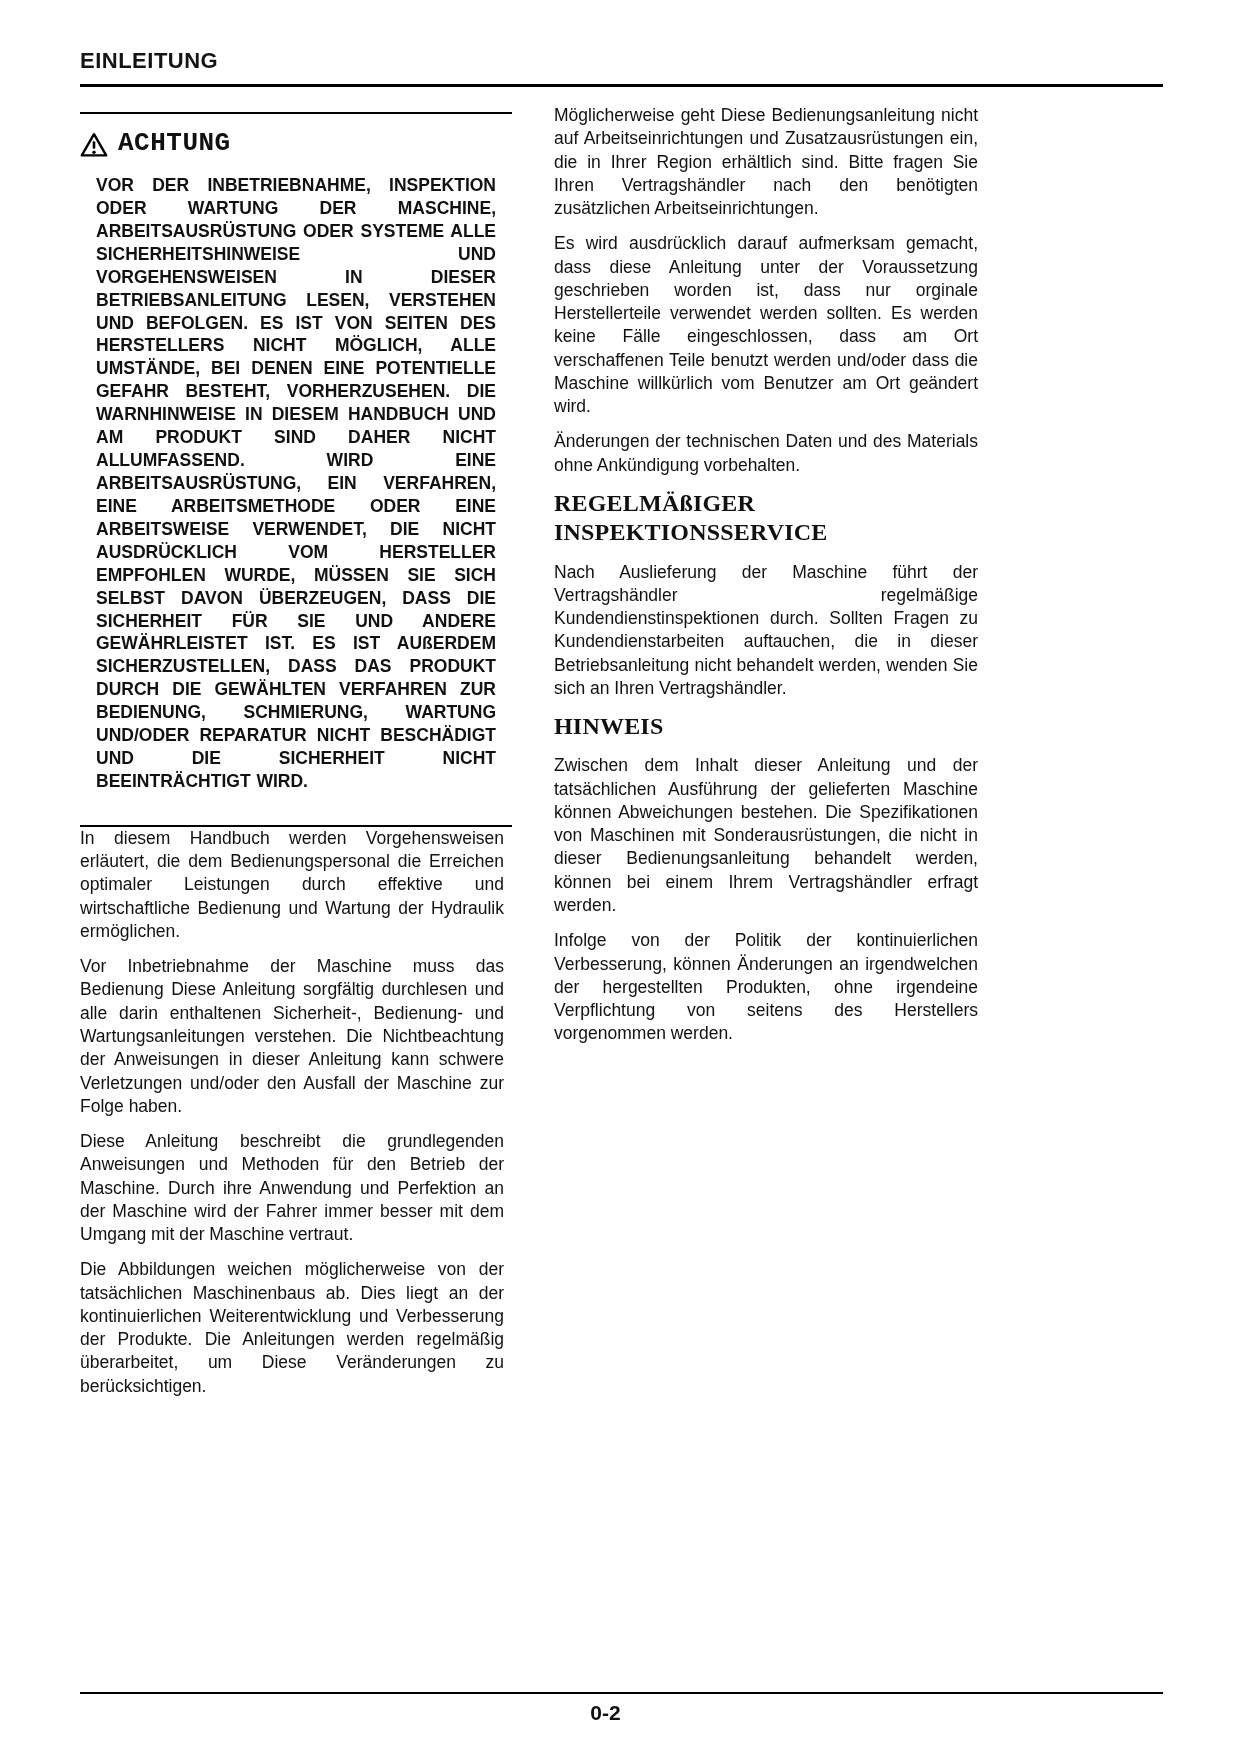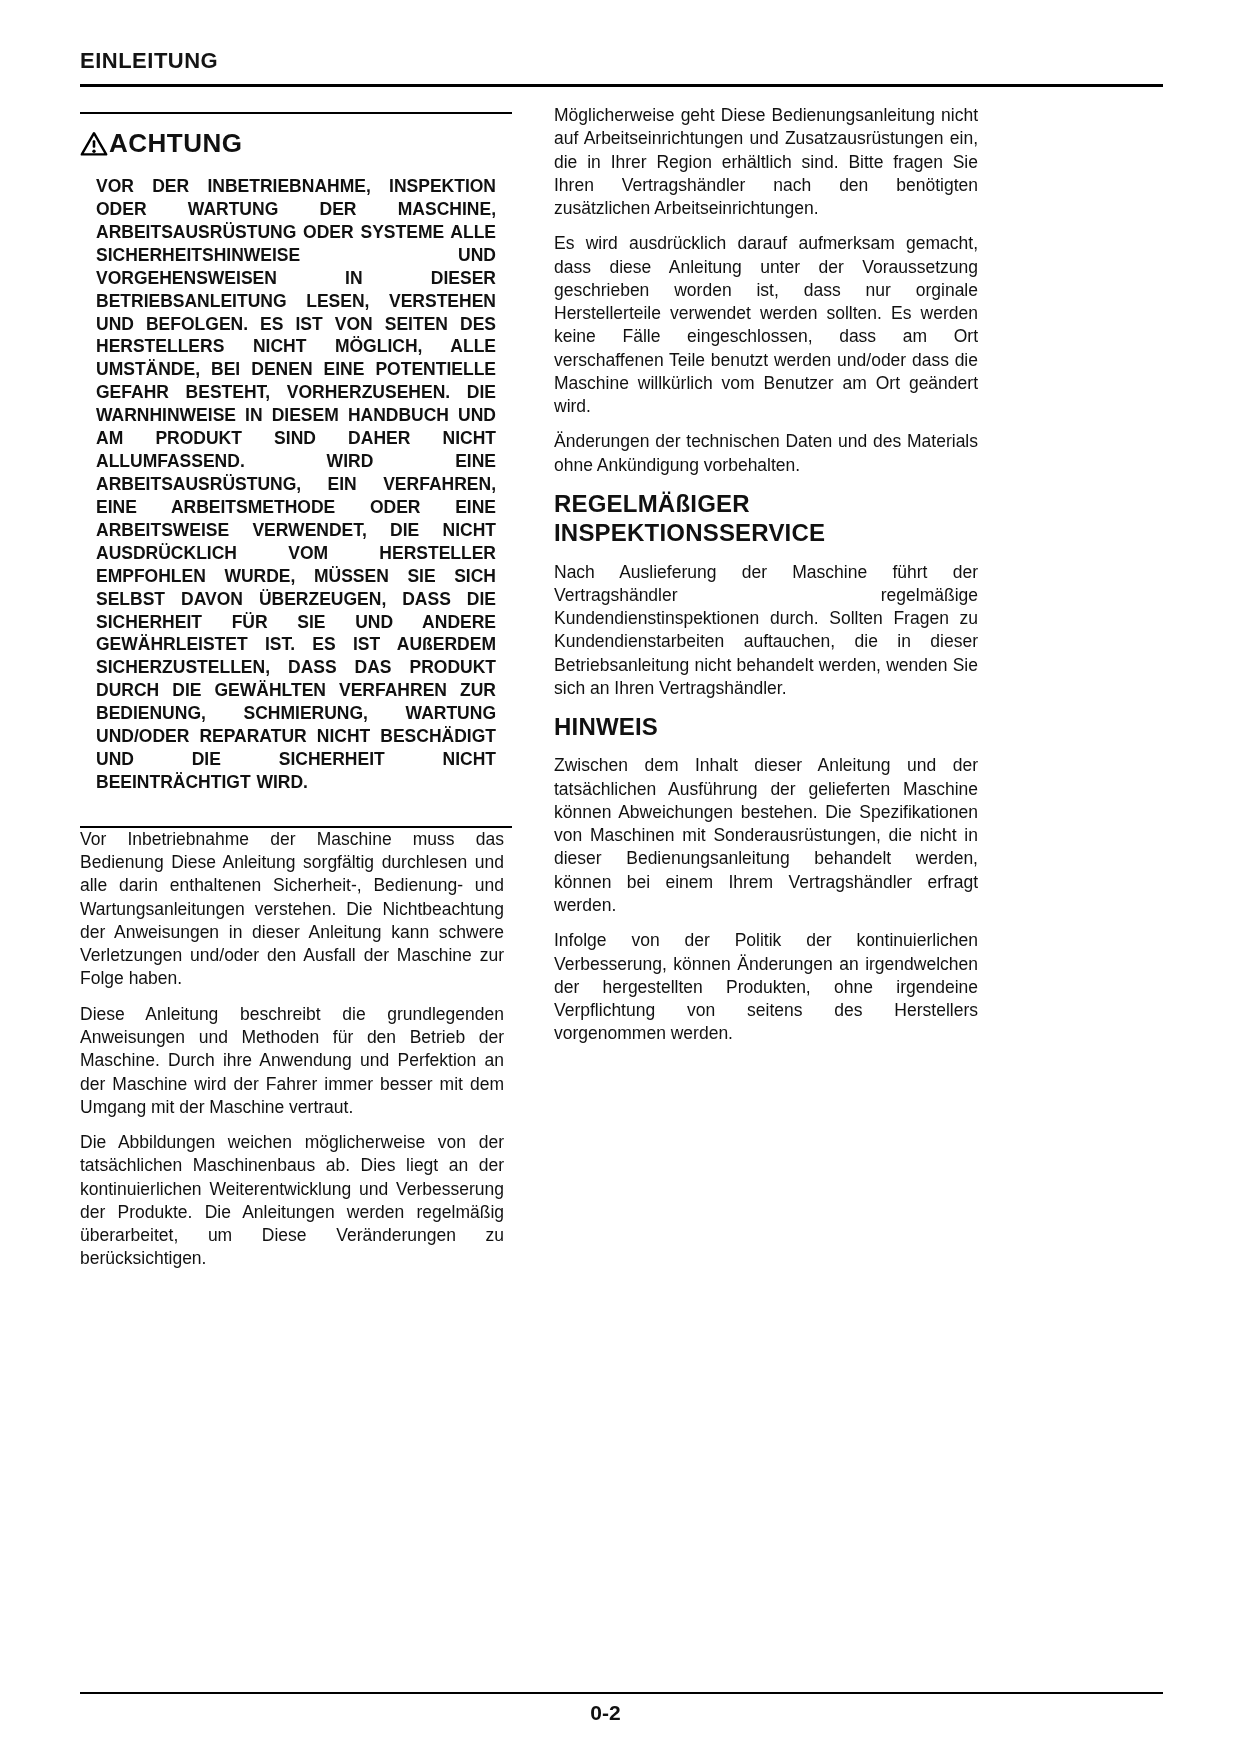--- a/index.html
+++ b/index.html
@@ -46,23 +46,24 @@
   .col-left  { left: 80px;  top: 112px; }
   .col-right { left: 554px; top: 104px; }
 
   .warning-box {
     border-top: 2px solid #000000;
     border-bottom: 2px solid #000000;
     padding: 10px 0 16px 0;
   }
   .warning-title-row {
     display: flex;
-    align-items: center;
-    gap: 1px;
+    align-items: flex-end;
+    gap: 10px;
     margin: 4px 0 10px 0;
+    font-family: Liberation Mono, monospace;
   }
   .warning-title {
     font-size: 26px;
     font-weight: 700;
     letter-spacing: 0.5px;
   }
   .warning-body {
     margin: 16px;
     font-size: 17.5px;
     font-weight: 700;
@@ -71,21 +72,21 @@
     word-spacing: 1px;
     overflow-wrap: break-word;
   }
   .section-heading {
     margin: 22px 0 13px 0;
     font-size: 24px;
     font-weight: 700;
     line-height: 1.22;
     letter-spacing: 0.2px;
   }
-  .col-right .section-heading { margin-top: 0; }
+  .col-right .section-heading { margin-top: 0; font-family: Liberation Serif, serif; }
   .body-para {
     margin: 0 8px 12px 0;
     font-size: 17.5px;
     line-height: 1.33;
     text-align: justify;
     overflow-wrap: break-word;
   }
   .footer-rule {
     position: absolute;
     left: 80px;
@@ -120,20 +121,21 @@
         <svg class="warn-icon" width="28" height="26" viewBox="0 0 28 26" aria-hidden="true">
           <path d="M14 2.2 L26.2 23.4 H1.8 Z" fill="none" stroke="#000000" stroke-width="2.4" stroke-linejoin="round"></path>
           <rect x="12.7" y="9.2" width="2.6" height="7.6" rx="1" fill="#000000"></rect>
           <circle cx="14" cy="20.2" r="1.7" fill="#000000"></circle>
         </svg>
         <span class="warning-title">ACHTUNG</span>
       </div>
       <p class="warning-body">VOR DER INBETRIEBNAHME, INSPEKTION ODER WARTUNG DER MASCHINE, ARBEITSAUSRÜSTUNG ODER SYSTEME ALLE SICHERHEITSHINWEISE UND VORGEHENSWEISEN IN DIESER BETRIEBSANLEITUNG LESEN, VERSTEHEN UND BEFOLGEN. ES IST VON SEITEN DES HERSTELLERS NICHT MÖGLICH, ALLE UMSTÄNDE, BEI DENEN EINE POTENTIELLE GEFAHR BESTEHT, VORHERZUSEHEN. DIE WARNHINWEISE IN DIESEM HANDBUCH UND AM PRODUKT SIND DAHER NICHT ALLUMFASSEND. WIRD EINE ARBEITSAUSRÜSTUNG, EIN VERFAHREN, EINE ARBEITSMETHODE ODER EINE ARBEITSWEISE VERWENDET, DIE NICHT AUSDRÜCKLICH VOM HERSTELLER EMPFOHLEN WURDE, MÜSSEN SIE SICH SELBST DAVON ÜBERZEUGEN, DASS DIE SICHERHEIT FÜR SIE UND ANDERE GEWÄHRLEISTET IST. ES IST AUßERDEM SICHERZUSTELLEN, DASS DAS PRODUKT DURCH DIE GEWÄHLTEN VERFAHREN ZUR BEDIENUNG, SCHMIERUNG, WARTUNG UND/ODER REPARATUR NICHT BESCHÄDIGT UND DIE SICHERHEIT NICHT BEEINTRÄCHTIGT WIRD.</p>
     </div>
 
+    <p class="body-para">In diesem Handbuch werden Vorgehensweisen erläutert, die dem Bedienungspersonal die Erreichen optimaler Leistungen durch effektive und wirtschaftliche Bedienung und Wartung der Hydraulik ermöglichen.</p>
     <p class="body-para">Vor Inbetriebnahme der Maschine muss das Bedienung Diese Anleitung sorgfältig durchlesen und alle darin enthaltenen Sicherheit-, Bedienung- und Wartungsanleitungen verstehen. Die Nichtbeachtung der Anweisungen in dieser Anleitung kann schwere Verletzungen und/oder den Ausfall der Maschine zur Folge haben.</p>
     <p class="body-para">Diese Anleitung beschreibt die grundlegenden Anweisungen und Methoden für den Betrieb der Maschine. Durch ihre Anwendung und Perfektion an der Maschine wird der Fahrer immer besser mit dem Umgang mit der Maschine vertraut.</p>
     <p class="body-para">Die Abbildungen weichen möglicherweise von der tatsächlichen Maschinenbaus ab. Dies liegt an der kontinuierlichen Weiterentwicklung und Verbesserung der Produkte. Die Anleitungen werden regelmäßig überarbeitet, um Diese Veränderungen zu berücksichtigen.</p>
   </div>
 
   <div class="col col-right">
     <p class="body-para">Möglicherweise geht Diese Bedienungsanleitung nicht auf Arbeitseinrichtungen und Zusatzausrüstungen ein, die in Ihrer Region erhältlich sind. Bitte fragen Sie Ihren Vertragshändler nach den benötigten zusätzlichen Arbeitseinrichtungen.</p>
     <p class="body-para">Es wird ausdrücklich darauf aufmerksam gemacht, dass diese Anleitung unter der Voraussetzung geschrieben worden ist, dass nur orginale Herstellerteile verwendet werden sollten. Es werden keine Fälle eingeschlossen, dass am Ort verschaffenen Teile benutzt werden und/oder dass die Maschine willkürlich vom Benutzer am Ort geändert wird.</p>
     <p class="body-para">Änderungen der technischen Daten und des Materials ohne Ankündigung vorbehalten.</p>
 

